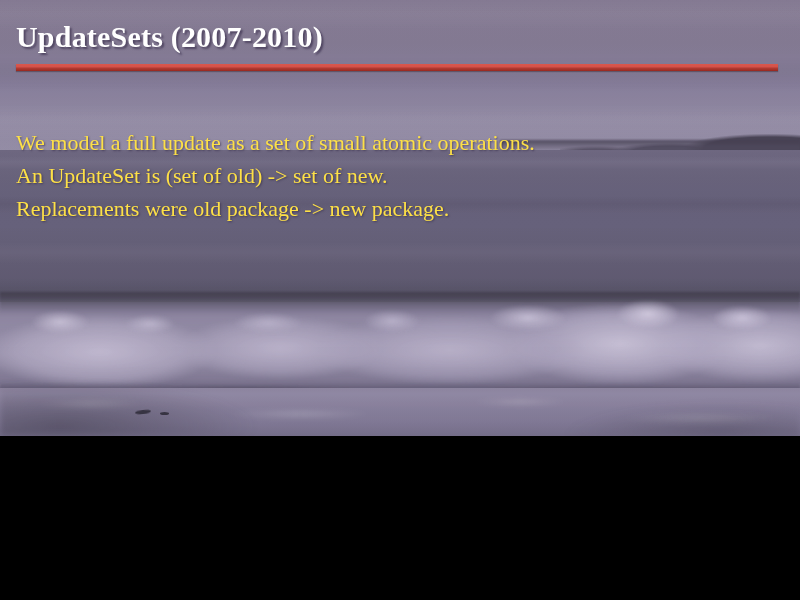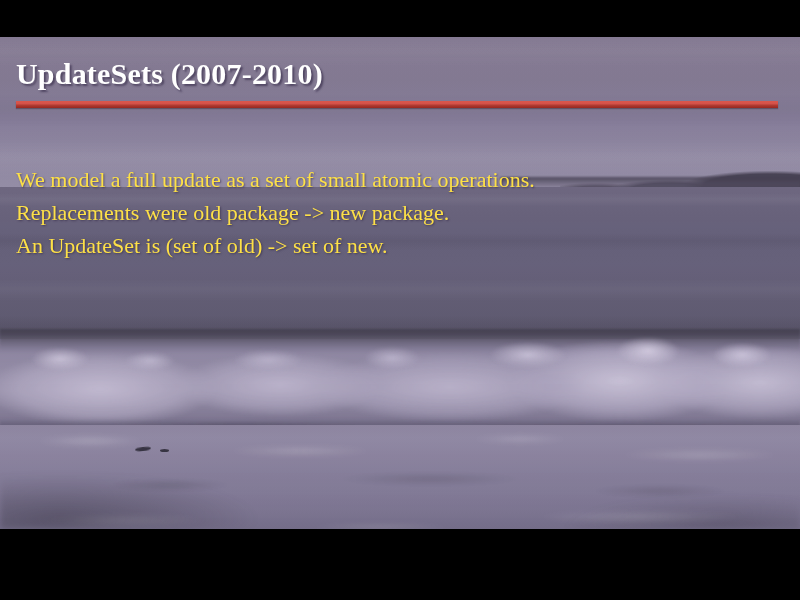--- a/index.html
+++ b/index.html
@@ -8,24 +8,23 @@
     padding: 0;
     background: #000;
   }
   body {
     font-family: "Liberation Serif", "DejaVu Serif", serif;
   }
 
   .slide {
     position: relative;
     width: 800px;
-    height: 492px;
+    height: 436px;
     overflow: hidden;
     background: #6e6880;
-    margin-top: 37px;
   }
 
   
   .photo {
     position: absolute;
     inset: 0;
     z-index: 0;
   }
 
   
@@ -310,19 +309,19 @@
   </div>
 
   <div class="content">
 
     <div class="slide-title">UpdateSets (2007-2010)</div>
 
     <div class="title-rule"></div>
 
     <div class="body-block">
       <span class="body-line">We model a full update as a set of small atomic operations.</span>
+      <span class="body-line">An UpdateSet is (set of old) -&gt; set of new.</span>
       <span class="body-line">Replacements were old package -&gt; new package.</span>
-      <span class="body-line">An UpdateSet is (set of old) -&gt; set of new.</span>
       <span class="body-gap"></span>
     </div>
 
   </div>
 </div>
 
 </body></html>

